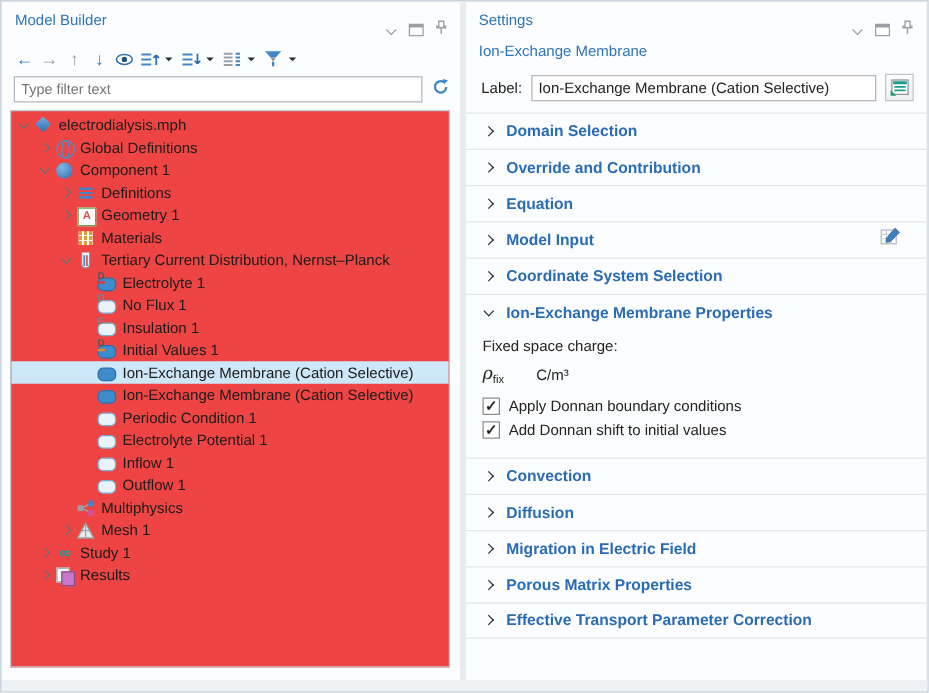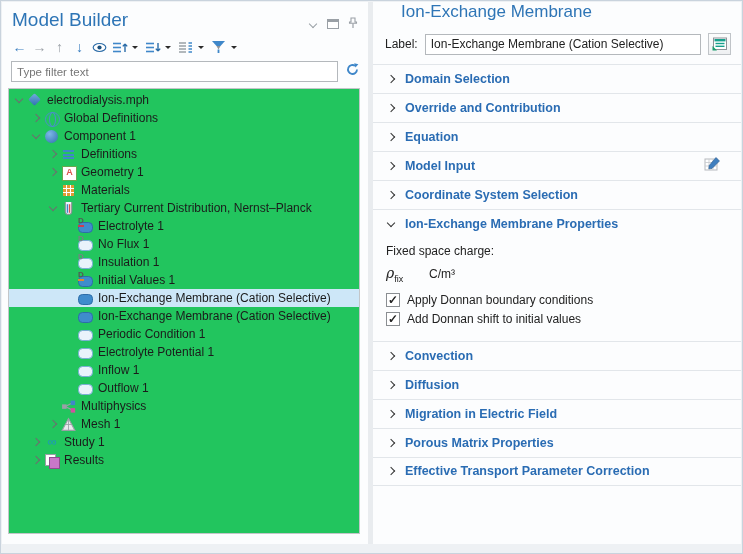--- a/index.html
+++ b/index.html
@@ -9,21 +9,21 @@
   .window { width:743px; height:554px; display:flex; background:#eef1f4;
             border:1px solid #c9d3dd; padding:1px 1px 9px 1px; }
 
   .panel { background:#fcfdfe; display:flex; flex-direction:column; height:100%; }
   .panel.left  { width:366px; }
   .panel.right { flex:1; }
   .divider { width:5px; background:#e9ecef; cursor:col-resize; }
 
   .phead { display:flex; justify-content:space-between; align-items:flex-start;
            padding:7px 10px 1px 10px; }
-  .ptitle { font-size:19px; color:#2e75b6; font-weight:400; }
+  .ptitle { font-size:12px; color:#2e75b6; font-weight:400; }
   .pcorner { display:flex; align-items:center; gap:9px; margin-top:6px; }
 
   
   .chev-sm { width:10px; height:8px; position:relative; display:inline-block; }
   .chev-sm::before { content:""; position:absolute; left:2px; top:1px; width:5px; height:5px;
                      border-right:1.6px solid #9aa0a6; border-bottom:1.6px solid #9aa0a6;
                      transform:rotate(45deg); }
   .float-ic { width:12px; height:10px; border:1px solid #9aa0a6; border-top:3px solid #9aa0a6;
               display:inline-block; background:#fff; }
 
@@ -34,21 +34,21 @@
   .ar.blue { color:#3b7fc0; } .ar.gray { color:#9aa0a6; }
   .caret { width:0; height:0; border:3.5px solid transparent; border-top-color:#2b2b2b;
            margin:4px 3px 0 1px; display:inline-block; }
 
   .filterrow { display:flex; align-items:center; gap:7px; padding:2px 8px 4px 9px; }
   .filter { flex:1; height:21px; border:1px solid #b4b8bc; font-size:11.5px; padding:0 5px;
             color:#333; font-family:"Liberation Sans",sans-serif; }
   .filter::placeholder { color:#767676; }
 
   
-  .treebox { flex:1; margin:2px 8px 10px 6px; border:1px solid #c3c6c9; background:#22c55e;
+  .treebox { flex:1; margin:2px 8px 10px 6px; border:1px solid #c3c6c9; background:#ef4444;
              overflow:hidden; padding-top:2px; }
   .trow { display:flex; align-items:center; height:18px; font-size:12px; color:#1b1b1b; }
   .trow.sel { background:#cde7f8; }
   .l0 { padding-left:3px; } .l1 { padding-left:20px; }
   .l2 { padding-left:37px; } .l3 { padding-left:54px; }
   .exp { flex:0 0 15px; height:15px; position:relative; }
   .exp.c::before { content:""; position:absolute; left:4px; top:4px; width:5px; height:5px;
     border-right:1.4px solid #6e6e6e; border-bottom:1.4px solid #6e6e6e; transform:rotate(-45deg); }
   .exp.e::before { content:""; position:absolute; left:4px; top:3px; width:5px; height:5px;
     border-right:1.4px solid #6e6e6e; border-bottom:1.4px solid #6e6e6e; transform:rotate(45deg); }
@@ -85,21 +85,21 @@
   .d-plain::before { color:#7a8focc; color:#7a8086; }
   .i-study { text-align:center; }
   .i-study::before { content:"\221E"; position:absolute; left:0; right:0; top:-1px;
     color:#1fa0a8; font-size:13px; font-weight:bold; }
   .i-results::before { content:""; position:absolute; left:1px; top:1px; width:9px; height:10px;
     background:#fff; border:1px solid #9aa0a6; }
   .i-results::after { content:""; position:absolute; left:5px; top:4px; width:9px; height:10px;
     background:#c977c9; border:1px solid #8e4d8e; }
 
   
-  .subtitle { padding:0 28px; font-size:17px; color:#2e75b6; margin-top:0px; }
+  .subtitle { padding:0 10px; font-size:12px; color:#2e75b6; margin-top:0px; }
   .labelrow { display:flex; align-items:center; gap:7px; padding:11px 10px 9px 12px; }
   .lbl { font-size:12px; color:#222; }
   .txt { border:1px solid #b4b8bc; height:21px; font-size:12px; padding:0 5px; color:#222;
          background:#fff; font-family:"Liberation Sans",sans-serif; }
   .labelrow .txt { flex:1; }
   .editbtn { width:23px; height:22px; border:1px solid #c0c4c8;
              background:linear-gradient(#fdfdfd,#eef0f2);
              display:flex; align-items:center; justify-content:center; }
 
   .sections { display:flex; flex-direction:column; }
@@ -343,20 +343,33 @@
           <span class="exp c"></span>
           <span class="icon i-results"></span>
           <span class="tlabel">Results</span>
         </div>
     </div>
   </div>
 
   <div class="divider"></div>
 
   <div class="panel right">
+    <div class="phead">
+      <div class="ptitle">Settings</div>
+      <div class="pcorner">
+        <span class="chev-sm"></span>
+        <span class="float-ic"></span>
+        <span>
+          <svg width="10" height="12" viewBox="0 0 10 12" aria-hidden="true">
+              <path d="M3 1 h4 v4 h1.5 v1.2 h-7 V5 H3 Z" fill="none" stroke="#9aa0a6" stroke-width="1.1"></path>
+              <line x1="5" y1="6.6" x2="5" y2="11" stroke="#9aa0a6" stroke-width="1.2"></line>
+            </svg>
+        </span>
+      </div>
+    </div>
     <div class="subtitle">Ion-Exchange Membrane</div>
 
     <div class="labelrow">
       <span class="lbl">Label:</span>
       <input class="txt" type="text" value="Ion-Exchange Membrane (Cation Selective)" style="">
       <span class="editbtn">
         <svg width="16" height="14" viewBox="0 0 16 14" aria-hidden="true">
             <rect x="1.5" y="1" width="13" height="11.5" fill="#fff" stroke="#8f9499" stroke-width="1"></rect>
             <rect x="2.5" y="2" width="11" height="2.4" fill="#17a08c"></rect>
             <line x1="3.5" y1="6.5" x2="12.5" y2="6.5" stroke="#17a08c" stroke-width="1.4"></line>

